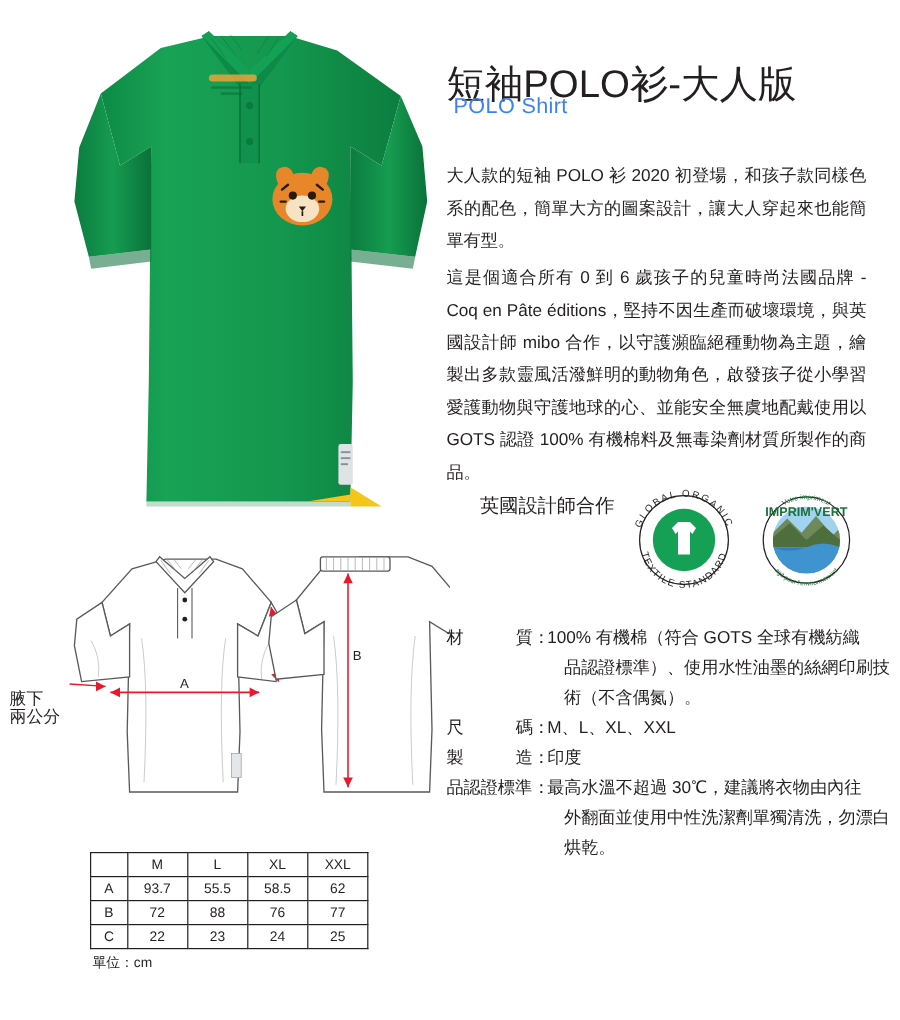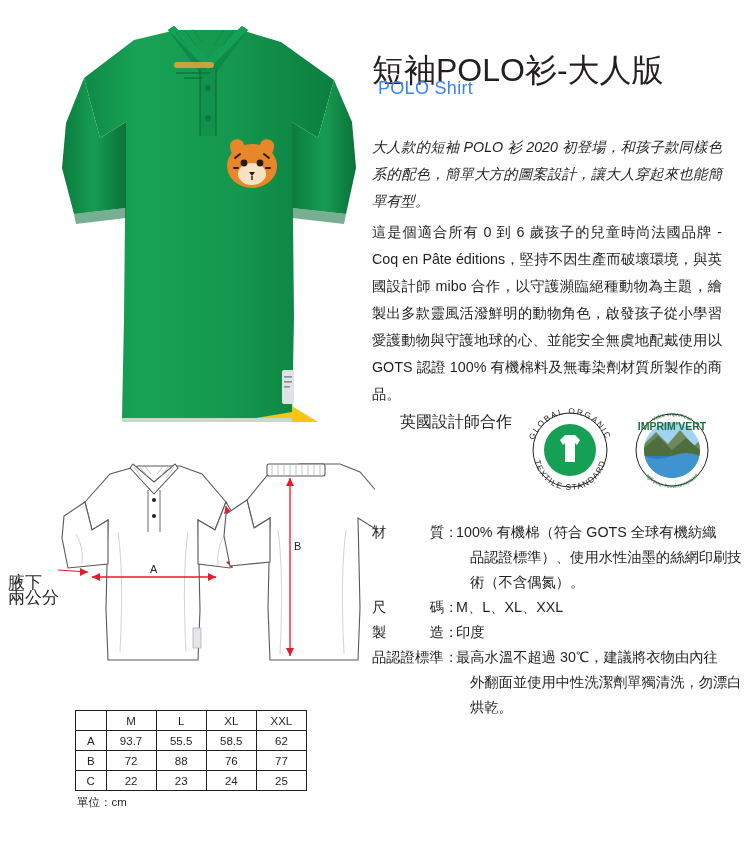--- a/index.html
+++ b/index.html
@@ -19,21 +19,21 @@
 
   
   .shirt-photo { position:absolute; left:56px; top:18px; width:305px; height:430px; }
   .shirt-svg { display:block; }
 
   
   .tech-drawings { position:absolute; left:30px; top:460px; width:345px; height:235px; }
 
   .armpit-label {
     position:absolute; left:8px; top:575px;
-    font-size:17px; line-height:15px; color:#231f20;
+    font-size:14px; line-height:15px; color:#231f20;
     width:60px;
   }
 
   
   .size-table-wrap { position:absolute; left:75px; top:710px; width:240px; }
   table.size-table {
     border-collapse:collapse;
     font-size:11.5px;
     width:232px;
   }
@@ -60,21 +60,21 @@
   .title-en {
     position:absolute; left:6px; top:78px;
     font-size:18px; color:#3b82f6; letter-spacing:0.3px;
   }
 
   .para {
     position:absolute; left:0; width:350px;
     font-size:14.3px; line-height:27px; color:#231f20;
     text-align:justify;
   }
-  .para-1 { top:120px;font-style:italic; }
+  .para-1 { top:120px; }
   .para-2 { top:205px; }
 
   
   .logos { position:absolute; left:0; top:400px; width:370px; height:75px; }
   .mibo-block { position:absolute; left:24px; top:8px; width:120px; text-align:center; }
   .mibo-word { font-size:38px; font-weight:bold; letter-spacing:-1px; line-height:38px; }
   .mibo-word sup { font-size:13px; vertical-align:super; font-weight:normal; }
   .mibo-sub { font-size:16px; margin-top:4px; }
 
   .gots-block { position:absolute; left:148px; top:0px; width:100px; height:100px; }

